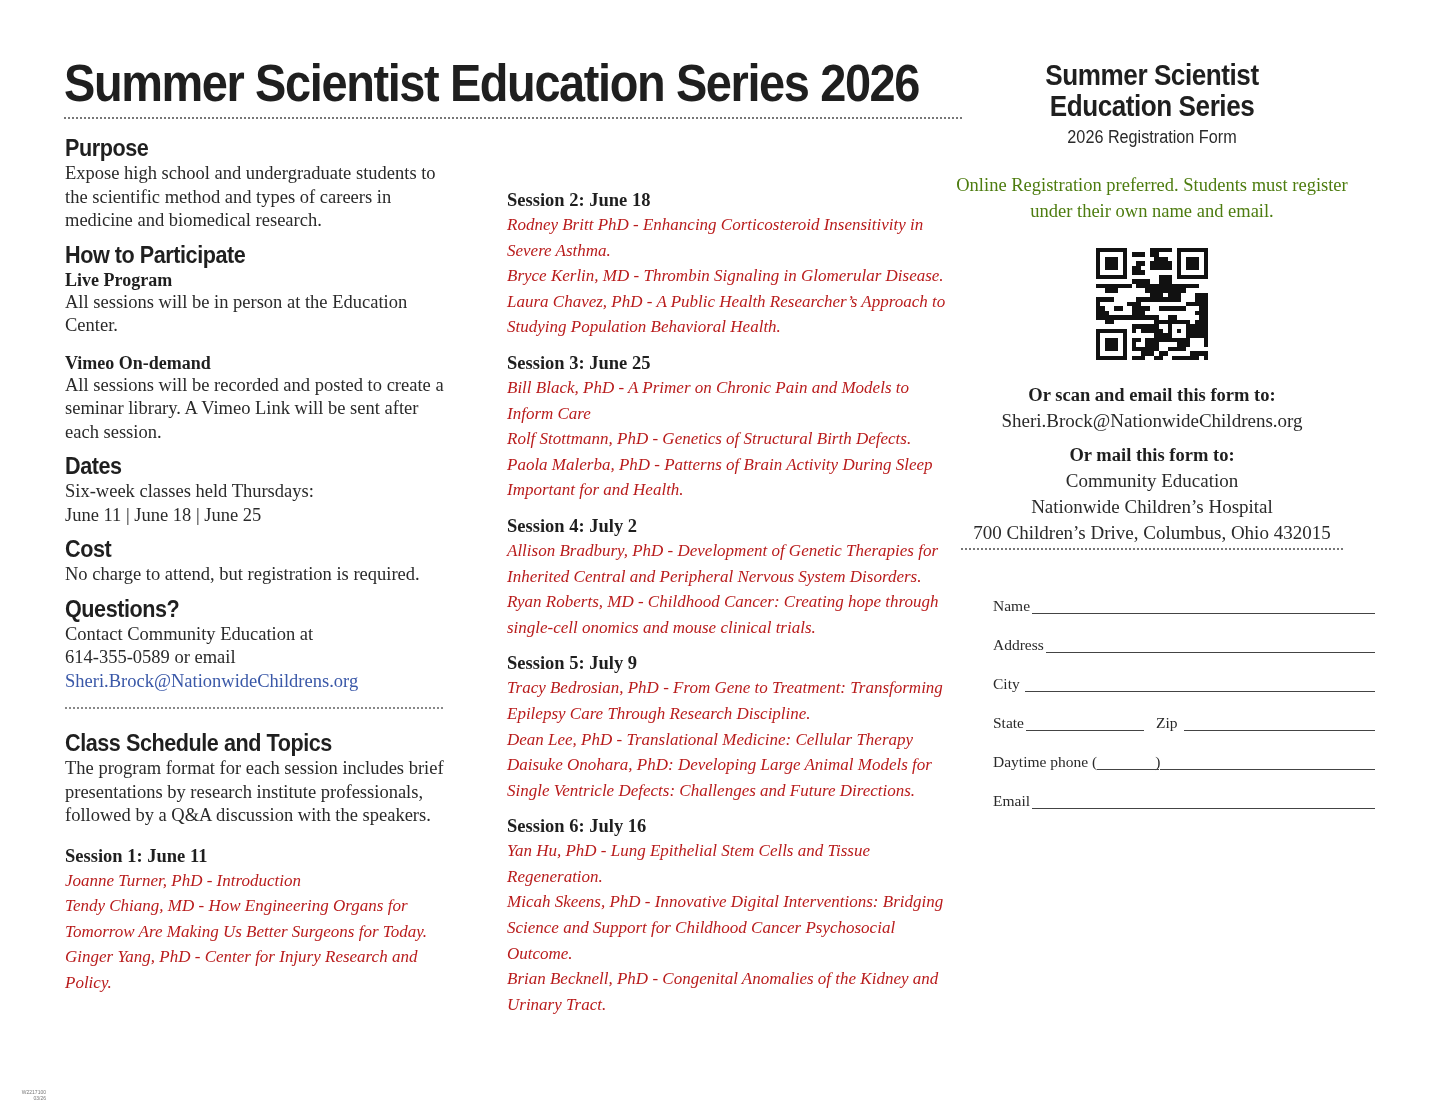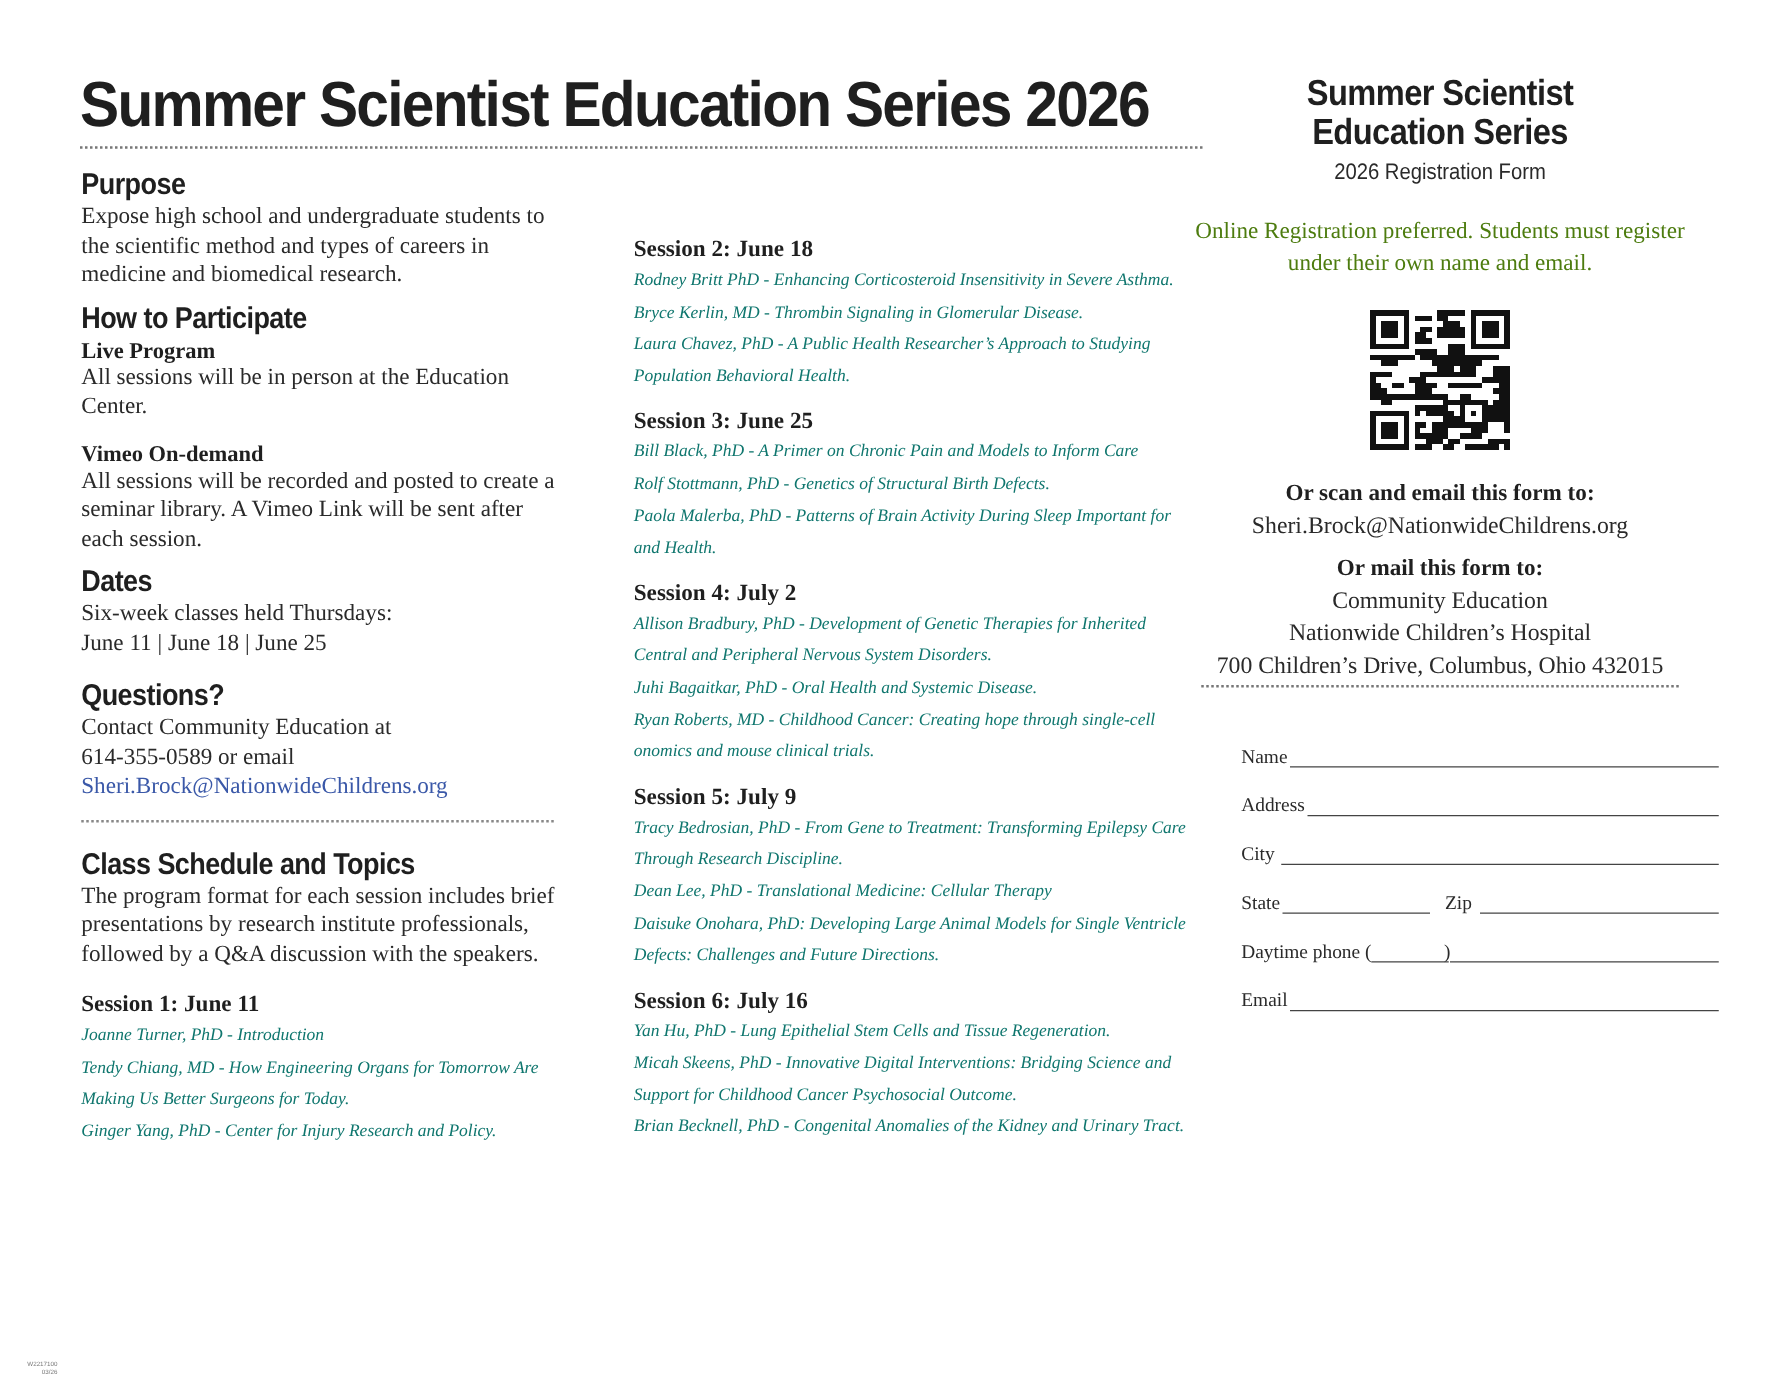--- a/index.html
+++ b/index.html
@@ -27,21 +27,21 @@
   }
   .p { font-family:"Liberation Serif", serif; font-size:18.5px; line-height:23.5px; margin:0; color:#2a2a2a; }
   .sub { font-family:"Liberation Serif", serif; font-weight:bold; font-size:18px; line-height:22px; margin:0; color:#1f1f1f; }
   .gap { height:8px; }
   .gap2 { height:14px; }
   .link { color:#3a58a8; }
 
   .sect-rule { position:relative; width:378px; border-bottom:2px dotted #888; margin:14px 0 20px 0; }
 
   .sess-title { font-family:"Liberation Serif", serif; font-weight:bold; font-size:18.5px; line-height:24px; margin:0; color:#1f1f1f; }
-  .talk { font-family:"Liberation Serif", serif; font-style:italic; font-size:14px; line-height:25.6px; margin:0; color:#0f766e; }
+  .talk { font-family:"Liberation Serif", serif; font-style:italic; font-size:17px; line-height:25.6px; margin:0; color:#b91c1c; }
   .sess { margin-bottom:11px; }
 
   .reg-title {
     text-align:center; font-family:"Liberation Sans", sans-serif; font-weight:bold;
     font-size:29px; line-height:31px; color:#1f1f1f; letter-spacing:-0.5px;
     transform:scaleX(0.9); transform-origin:center;
   }
   .reg-sub { text-align:center; font-family:"Liberation Sans", sans-serif; font-size:18px; line-height:22px; margin-top:4px; transform:scaleX(0.9); }
   .reg-note { text-align:center; font-family:"Liberation Serif", serif; font-weight:normal; font-size:18.5px; line-height:26px; margin-top:24px; color:#4d7c0f; }
   .qr { margin:24px auto 0 auto; width:112px; height:112px; display:block; }
@@ -81,20 +81,24 @@
     <p class="sub">Vimeo On-demand</p>
     <p class="p">All sessions will be recorded and posted to create a seminar library. A Vimeo Link will be sent after each session.</p>
   </div>
   <div class="gap"></div>
   <div>
     <h2 class="h2">Dates</h2>
     <p class="p">Six-week classes held Thursdays:</p>
     <p class="p">June 11 | June 18 | June 25</p>
   </div>
   <div class="gap"></div>
+  <div>
+    <h2 class="h2">Cost</h2>
+    <p class="p">No charge to attend, but registration is required.</p>
+  </div>
   <div class="gap"></div>
   <div>
     <h2 class="h2">Questions?</h2>
     <p class="p">Contact Community Education at</p>
     <p class="p">614-355-0589 or email</p>
     <p class="p link">Sheri.Brock@NationwideChildrens.org</p>
   </div>
   <div class="sect-rule"></div>
   <div>
     <h2 class="h2">Class Schedule and Topics</h2>
@@ -118,21 +122,20 @@
   </div>
   <div class="sess">
     <p class="sess-title">Session 3: June 25</p>
     <p class="talk">Bill Black, PhD - A Primer on Chronic Pain and Models to Inform Care</p>
     <p class="talk">Rolf Stottmann, PhD - Genetics of Structural Birth Defects.</p>
     <p class="talk">Paola Malerba, PhD - Patterns of Brain Activity During Sleep Important for and Health.</p>
   </div>
   <div class="sess">
     <p class="sess-title">Session 4: July 2</p>
     <p class="talk">Allison Bradbury, PhD - Development of Genetic Therapies for Inherited Central and Peripheral Nervous System Disorders.</p>
-    <p class="talk">Juhi Bagaitkar, PhD - Oral Health and Systemic Disease.</p>
     <p class="talk">Ryan Roberts, MD - Childhood Cancer: Creating hope through single-cell onomics and mouse clinical trials.</p>
   </div>
   <div class="sess">
     <p class="sess-title">Session 5: July 9</p>
     <p class="talk">Tracy Bedrosian, PhD - From Gene to Treatment: Transforming Epilepsy Care Through Research Discipline.</p>
     <p class="talk">Dean Lee, PhD - Translational Medicine: Cellular Therapy</p>
     <p class="talk">Daisuke Onohara, PhD: Developing Large Animal Models for Single Ventricle Defects: Challenges and Future Directions.</p>
   </div>
   <div class="sess">
     <p class="sess-title">Session 6: July 16</p>

